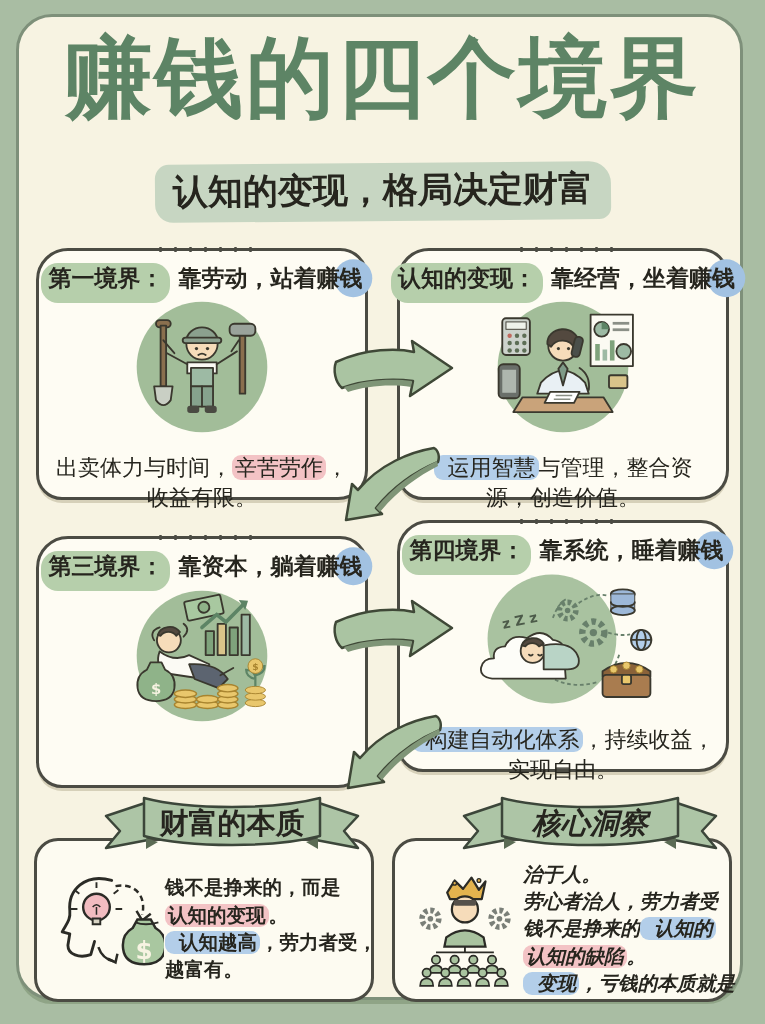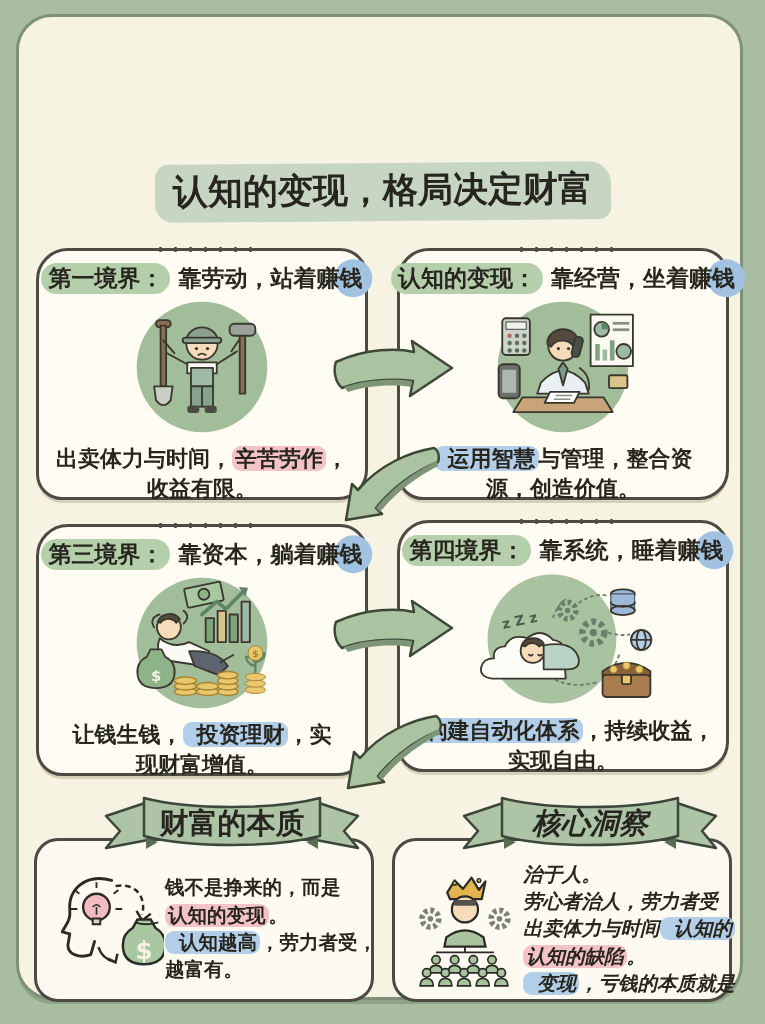--- a/index.html
+++ b/index.html
@@ -12,32 +12,32 @@
   .title{position:absolute;left:0;top:30px;width:100%;text-align:center;margin:0;
          font-size:88px;font-weight:bold;color:#5d8465;letter-spacing:3px;line-height:1.1;}
   .subtitle-wrap{position:absolute;left:0;top:163px;width:100%;text-align:center;}
   .subtitle{display:inline-block;background:#c7d6c2;color:#26251e;font-size:35px;font-weight:bold;
             padding:4px 18px 7px;border-radius:14px 22px 12px 18px;transform:rotate(-.5deg);}
   
   .card{position:absolute;width:332px;height:252px;box-sizing:border-box;background:#fefcf3;
         border:3px solid #4b4b43;border-radius:32px 28px 30px 26px;z-index:1;
         display:flex;flex-direction:column;align-items:center;
         box-shadow:0 4px 0 -1px #d6d0b9;}
-  .c1{left:36px;top:248px}.c2{left:397px;top:248px}.c3{left:36px;top:524px}.c4{left:397px;top:520px}
+  .c1{left:36px;top:248px}.c2{left:397px;top:248px}.c3{left:36px;top:536px}.c4{left:397px;top:520px}
   .dots{position:absolute;top:-7px;left:50%;transform:translateX(-50%);width:104px;height:9px;
         background-image:radial-gradient(circle,#4b4b43 2.1px,transparent 2.6px);
         background-size:15px 9px;background-position:3px 1px;background-repeat:repeat-x;}
   .card-head{position:relative;z-index:0;margin-top:12px;font-size:23px;font-weight:700;
              white-space:nowrap;letter-spacing:0;}
-  .pill{background:#b6cfab;border-radius:17px;padding:2px 7px 3px;}
+  .pill{background:#b6cfab;border-radius:17px;padding:2px 7px 12px;}
   .tail{position:relative;display:inline-block;}
   .tail::after{content:"";position:absolute;left:50%;top:50%;width:38px;height:38px;
                transform:translate(-44%,-52%);background:#a2c2e2;border-radius:50%;z-index:-1;}
   .illus{height:140px;margin-top:4px;display:flex;align-items:center;justify-content:center;}
-  .card-body{margin:8px 0 0;padding:0 8px;text-align:center;font-size:22px;font-weight:700;
+  .card-body{margin:17px 0 0;padding:0 8px;text-align:center;font-size:22px;font-weight:400;
              line-height:1.38;}
   .seg{border-radius:9px;padding:0 3px;box-decoration-break:clone;}
   .pink{background:#f3c3c5;}
   .blue{background:#b3cee9;padding-left:14px;}
   
   .arrow{position:absolute;z-index:6;}
   .a1{left:330px;top:336px;width:128px;height:66px;}
   .a2{left:336px;top:440px;width:112px;height:88px;}
   .a3{left:330px;top:596px;width:128px;height:66px;}
   .a4{left:338px;top:708px;width:112px;height:88px;}
@@ -56,20 +56,21 @@
   .tl{white-space:nowrap;}
   svg .ink{stroke:#3a382e;stroke-width:2;stroke-linejoin:round;stroke-linecap:round;}
   svg text{font-family:"DejaVu Sans",sans-serif;}
 </style>
 </head>
 <body>
 
 <div class="poster">
   <div class="panel"></div>
 
+  <h1 class="title">赚钱的四个境界</h1>
   <div class="subtitle-wrap">
     <span class="subtitle">认知的变现，格局决定财富</span>
   </div>
 
   <section class="card c1">
     <div class="dots"></div>
     <div class="card-head">
       <span class="pill">第一境界：</span>
       <span>靠劳动，站着赚</span><span class="tail">钱</span>
     </div>
@@ -210,21 +211,20 @@
         <g>
           <ellipse cx="158" cy="126" rx="11" ry="4" fill="#e9c76c" stroke="#a8842f"></ellipse>
           <ellipse cx="158" cy="119" rx="11" ry="4" fill="#e9c76c" stroke="#a8842f"></ellipse>
           <ellipse cx="158" cy="112" rx="11" ry="4" fill="#e9c76c" stroke="#a8842f"></ellipse>
           <path d="M158 108 v-14 m0 6 q-10 -2 -10 -10 q10 0 10 10 m0 -4 q10 -2 10 -10 q-10 0 -10 10" stroke="#5d8465" stroke-width="2.4" fill="none"></path>
           <circle cx="158" cy="86" r="8" fill="#e9c76c" stroke="#a8842f"></circle>
           <text x="158" y="90" font-size="10" font-weight="bold" fill="#a8842f" text-anchor="middle">$</text>
         </g>
       </svg>
     </div>
-    <p class="card-body"><span>让钱生钱，</span><span class="seg blue">投资理财</span><span>，实</span><br><span>现财富增值。</span></p>
   </section>
 
   <section class="card c4">
     <div class="dots"></div>
     <div class="card-head">
       <span class="pill">第四境界：</span>
       <span>靠系统，睡着赚</span><span class="tail">钱</span>
     </div>
     <div class="illus">
       <svg width="214" height="138" viewBox="0 0 214 150">
@@ -411,19 +411,19 @@
             <g>
                 <circle cx="100" cy="110" r="4.5"></circle>
                 <path d="M93 124 q0 -8 7 -8 q7 0 7 8 Z"></path>
               </g>
           </g>
         </svg>
       </div>
       <div class="itext">
         <div class="tl"><span>治于人。</span></div>
         <div class="tl"><span>劳心者治人，劳力者受</span></div>
-        <div class="tl"><span>出卖体力与时间</span><span class="seg blue">认知的</span></div>
+        <div class="tl"><span>钱不是挣来的</span><span class="seg blue">认知的</span></div>
         <div class="tl"><span class="seg pink">认知的缺陷</span><span>。</span></div>
         <div class="tl"><span class="seg blue">变现</span><span>，亏钱的本质就是</span></div>
       </div>
     </div>
   </section>
 </div>
 
 </body></html>

